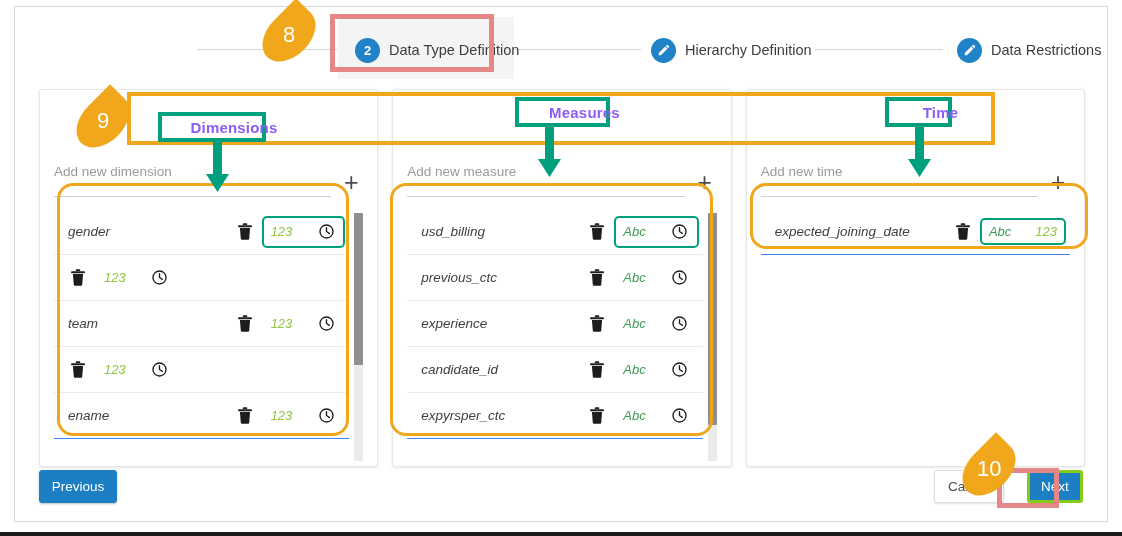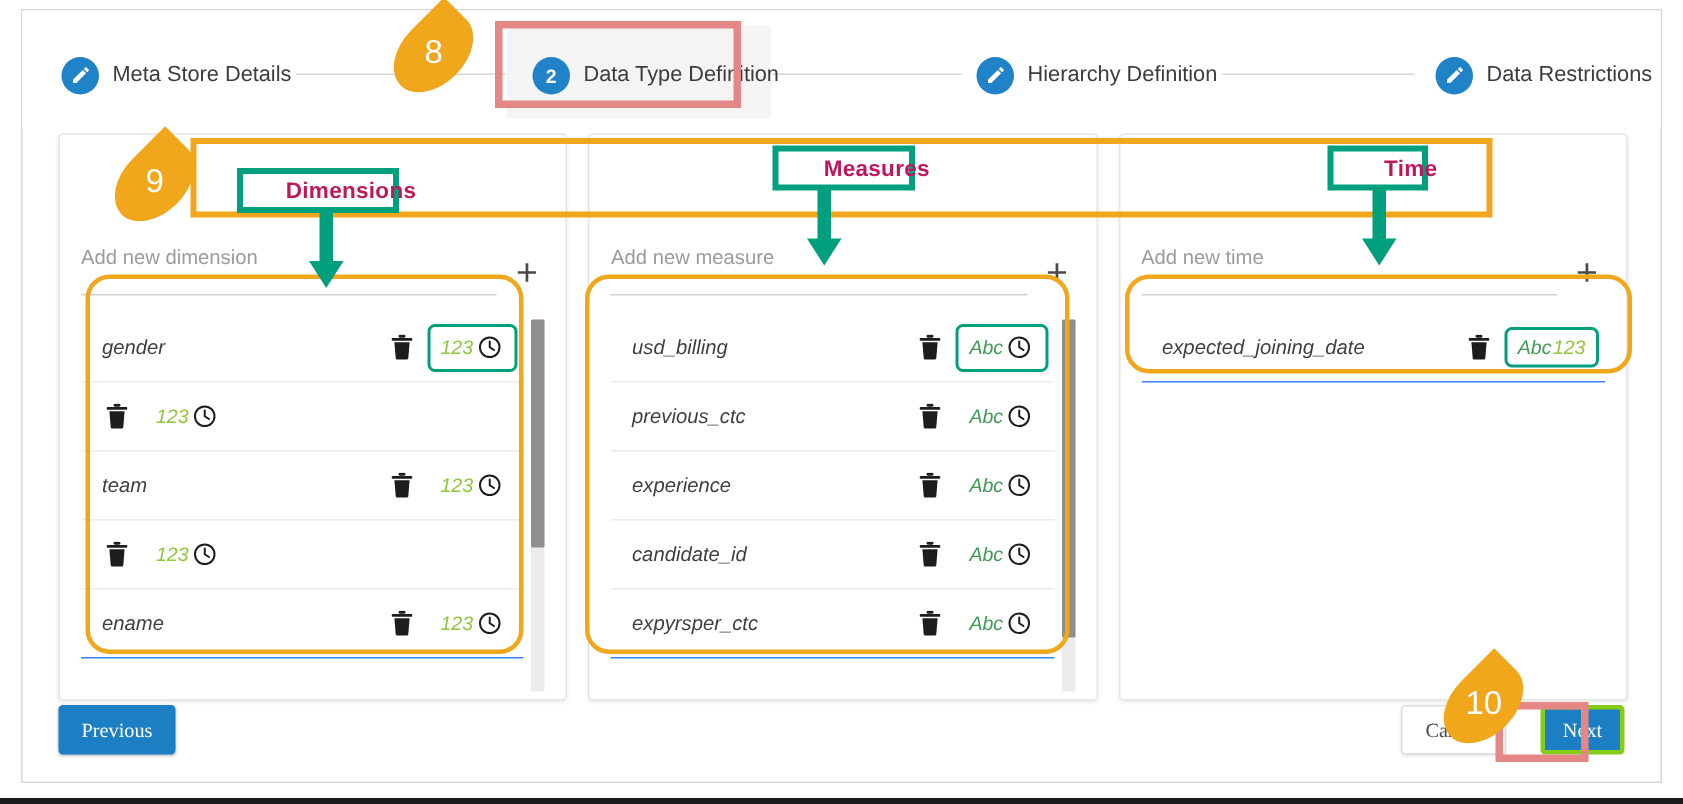--- a/index.html
+++ b/index.html
@@ -87,21 +87,21 @@
   .row{
     display:flex; align-items:center; height:46px;
     border-bottom:1px solid #ececec;
     padding:0 4px 0 14px;
   }
   .row:last-child{ border-bottom:1px solid #3b82f6; }
   .row-name{ flex:1; font-size:13.5px; color:#3f3f3f; }
   .row-tools{ display:flex; align-items:center; gap:7px; }
   .trash{ width:20px;height:22px; display:flex;align-items:center;justify-content:center; cursor:pointer;}
   .typebox{
-    display:flex; align-items:center; gap:1px;
+    display:flex; align-items:center; gap:24px;
     padding:4px 7px; border:2px solid transparent; border-radius:5px;text-align:center;
   }
   .typebox.sel{ border-color:#00a07e; }
   .t-abc{ font-size:13px; color:#3e9b55; }
   .t-123{ font-size:13px; color:#8fc63d; }
   .clock{ width:20px;height:20px; display:flex;align-items:center;justify-content:center; cursor:pointer;}
 
   .sbar{
     position:absolute; right:0; top:4px; width:9px; height:248px;
     background:#ebebeb; border-radius:1px;
@@ -111,21 +111,21 @@
   
   .list-outline{
     position:absolute; border:3px solid #f0a71c; border-radius:16px;
     pointer-events:none;
   }
 
   
   #footer{ position:absolute; left:0; bottom:0; width:100%; height:60px;}
   .btn{
     position:absolute; font-size:13.5px; border-radius:3px; cursor:pointer;
-    font-family:Liberation Serif, serif;
+    font-family:Liberation Sans, sans-serif;
     display:flex;align-items:center;justify-content:center;
   }
   #btn-previous{
     left:24px; top:9px; width:78px; height:33px;
     background:#1c7fc4; color:#fff; border:1px solid #1c7fc4;
     box-shadow:0 1px 2px rgba(0,0,0,.25);
   }
   #btn-cancel{
     right:103px; top:9px; width:70px; height:33px;
     background:#fff; color:#4a4a4a; border:1px solid #dcdcdc;
@@ -140,21 +140,21 @@
   #overlay{ position:absolute; inset:0; pointer-events:none; }
   #overlay > *{ position:absolute; }
 
   .redbox{ border:5px solid #e58787; }
 
   .orangebox{ border:4px solid #f0a71c; }
 
   .greenlabel{
     border:4px solid #00a07e; background:#ffffff;
     display:flex;align-items:center;justify-content:center;
-    font-size:15px; font-weight:bold; color:#be185d;
+    font-size:15px; font-weight:bold; color:#8b5cf6;
     letter-spacing:.2px;
     padding-left:44px;
   }
 
   .pin{
     width:62px; height:42px; background:#f0a71c;
     border-radius:50% 0 50% 50%;
     transform:rotate(-45deg);
     display:flex;align-items:center;justify-content:center;
   }
@@ -170,28 +170,20 @@
 <div id="screen">
   <div id="frame">
 
     <div id="stepper">
       <div id="active-step-bg"></div>
 
       <div class="step-line" style="left:182px;width:140px;"></div>
       <div class="step-line" style="left:500px;width:126px;"></div>
       <div class="step-line" style="left:800px;width:128px;"></div>
 
-      <div class="step" style="left:26px;">
-        <span class="step-badge">
-          <svg width="14" height="14" viewBox="0 0 24 24" fill="#ffffff">
-              <path d="M3 17.25V21h3.75L17.81 9.94l-3.75-3.75L3 17.25zM20.71 7.04a1 1 0 000-1.41l-2.34-2.34a1 1 0 00-1.41 0l-1.83 1.83 3.75 3.75 1.83-1.83z"></path>
-            </svg>
-        </span>
-        <span class="step-label">Meta Store Details</span>
-      </div>
 
       <div class="step" style="left:340px;">
         <span class="step-badge">2</span>
         <span class="step-label">Data Type Definition</span>
       </div>
 
       <div class="step" style="left:636px;">
         <span class="step-badge">
           <svg width="14" height="14" viewBox="0 0 24 24" fill="#ffffff">
               <path d="M3 17.25V21h3.75L17.81 9.94l-3.75-3.75L3 17.25zM20.71 7.04a1 1 0 000-1.41l-2.34-2.34a1 1 0 00-1.41 0l-1.83 1.83 3.75 3.75 1.83-1.83z"></path>

